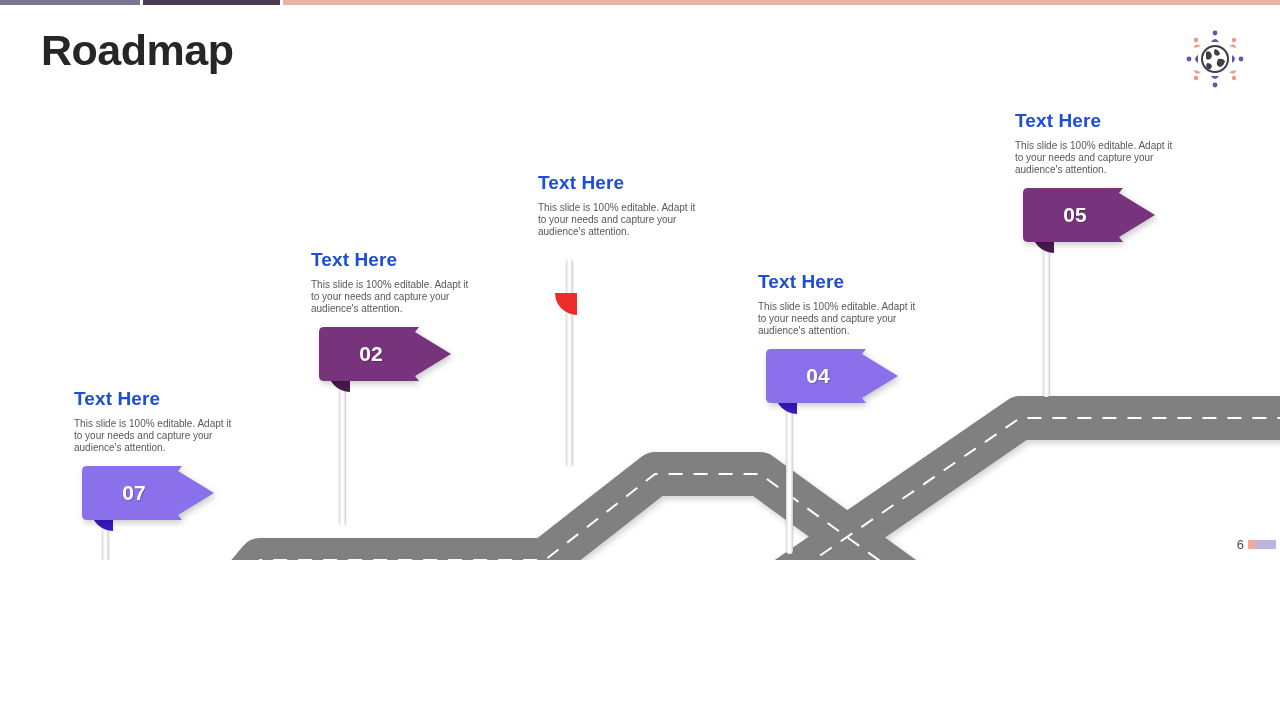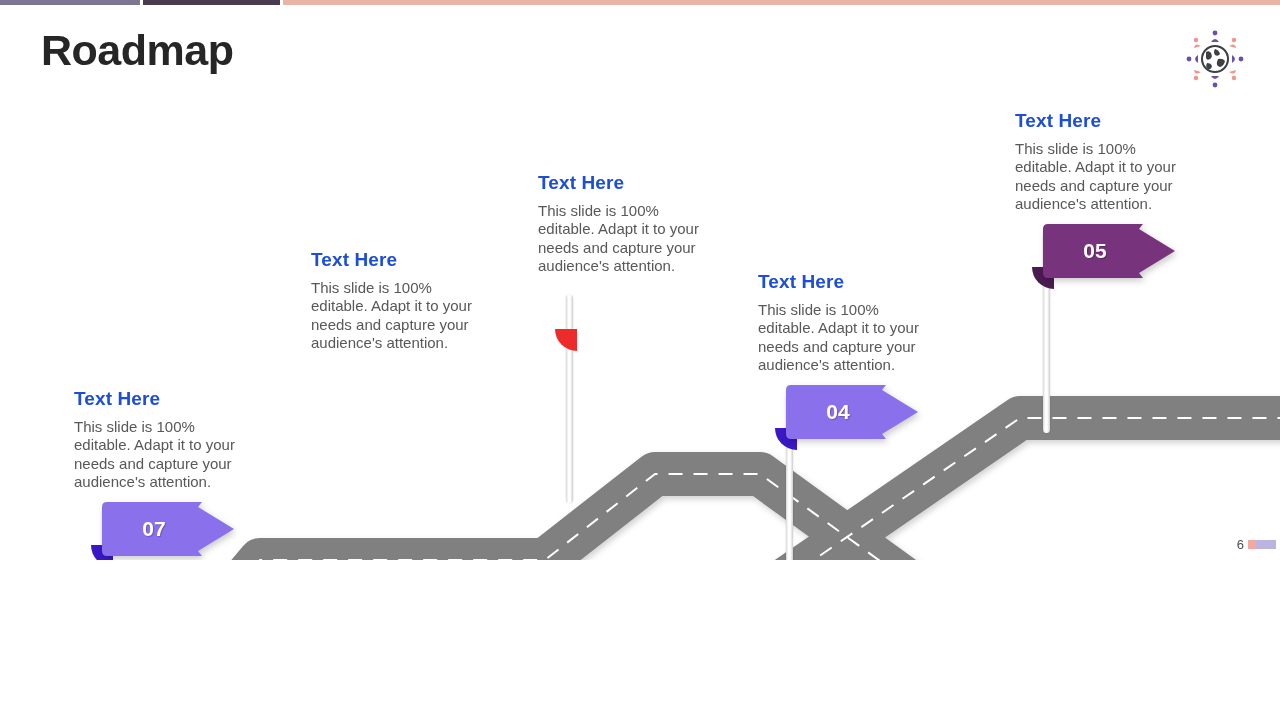--- a/index.html
+++ b/index.html
@@ -67,21 +67,21 @@
   .milestone { position: absolute; }
 
   .ms-head {
     font-size: 19px;
     font-weight: bold;
     color: #1d4ed8;
     margin: 0 0 8px 0;
     letter-spacing: 0.1px;
   }
   .ms-body {
-    font-size: 15px;
+    font-size: 10px;
     line-height: 1.22;
     color: #57585a;
     margin: 0;
     width: 165px;
   }
 
   
   .flagwrap {
     position: relative;
     width: 150px;
@@ -101,21 +101,21 @@
     position: absolute;
     left: 17px;
     top: 44px;
     width: 22px;
     height: 22px;
     border-radius: 0 0 0 22px;
     z-index: 1;
   }
   .banner {
     position: absolute;
-    left: 24px;
+    left: 4px;
     top: 0px;
     width: 140px;
     height: 56px;
     z-index: 2;
     filter: drop-shadow(2px 3px 3px rgba(0,0,0,0.20));
   }
   .banner .num {
     position: absolute;
     left: 0; top: 0;
     width: 112px;
@@ -243,20 +243,30 @@
           <path d="M4 6 Q4 1 9 1 L104 1 L100 6 L136 28 L100 50 L104 55 L9 55 Q4 55 4 50 Z" fill="#8a70ea"></path>
         </svg>
         <div class="num">07</div>
       </div>
     </div>
   </div>
 
   <div class="milestone" style="left:311px; top:249px;">
     <div class="ms-head">Text Here</div>
     <div class="ms-body">This slide is 100% editable. Adapt it to your needs and capture your audience's attention.</div>
+    <div class="flagwrap">
+      <div class="pole" style="height:190px;"></div>
+      <div class="fold" style="background:#4b1a52;"></div>
+      <div class="banner">
+        <svg width="140" height="56" viewBox="0 0 140 56">
+          <path d="M4 6 Q4 1 9 1 L104 1 L100 6 L136 28 L100 50 L104 55 L9 55 Q4 55 4 50 Z" fill="#77347c"></path>
+        </svg>
+        <div class="num">02</div>
+      </div>
+    </div>
   </div>
 
   <div class="milestone" style="left:538px; top:172px;">
     <div class="ms-head">Text Here</div>
     <div class="ms-body">This slide is 100% editable. Adapt it to your needs and capture your audience's attention.</div>
     <div class="flagwrap">
       <div class="pole" style="height:208px;"></div>
       <div class="fold" style="background:#ed2b2b;"></div>
     </div>
   </div>

